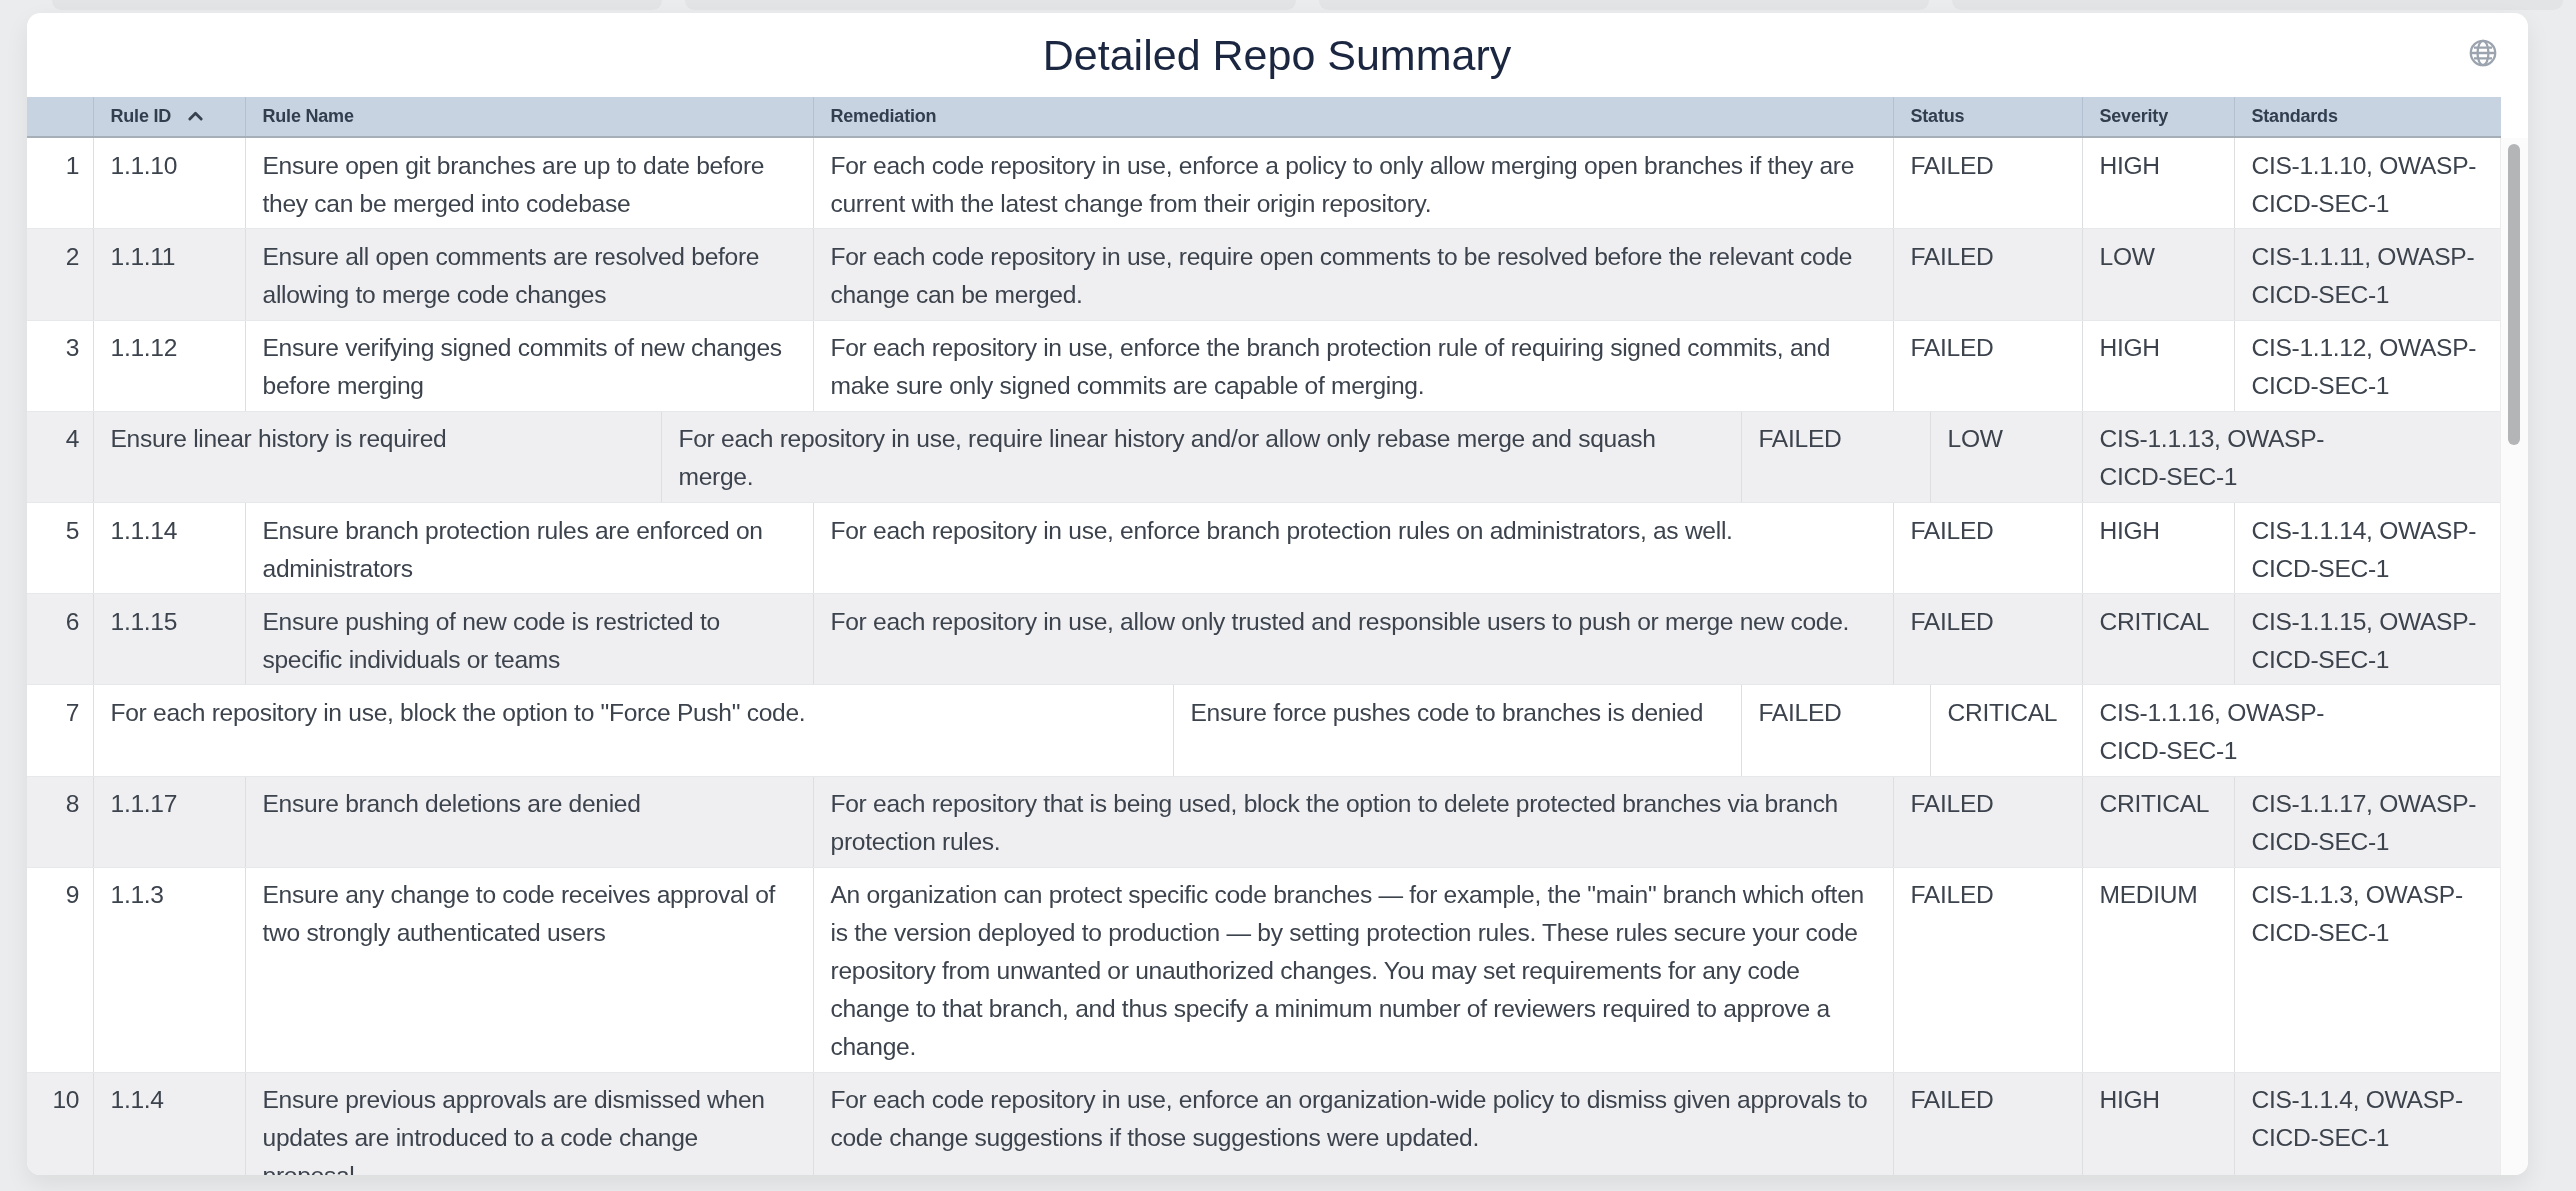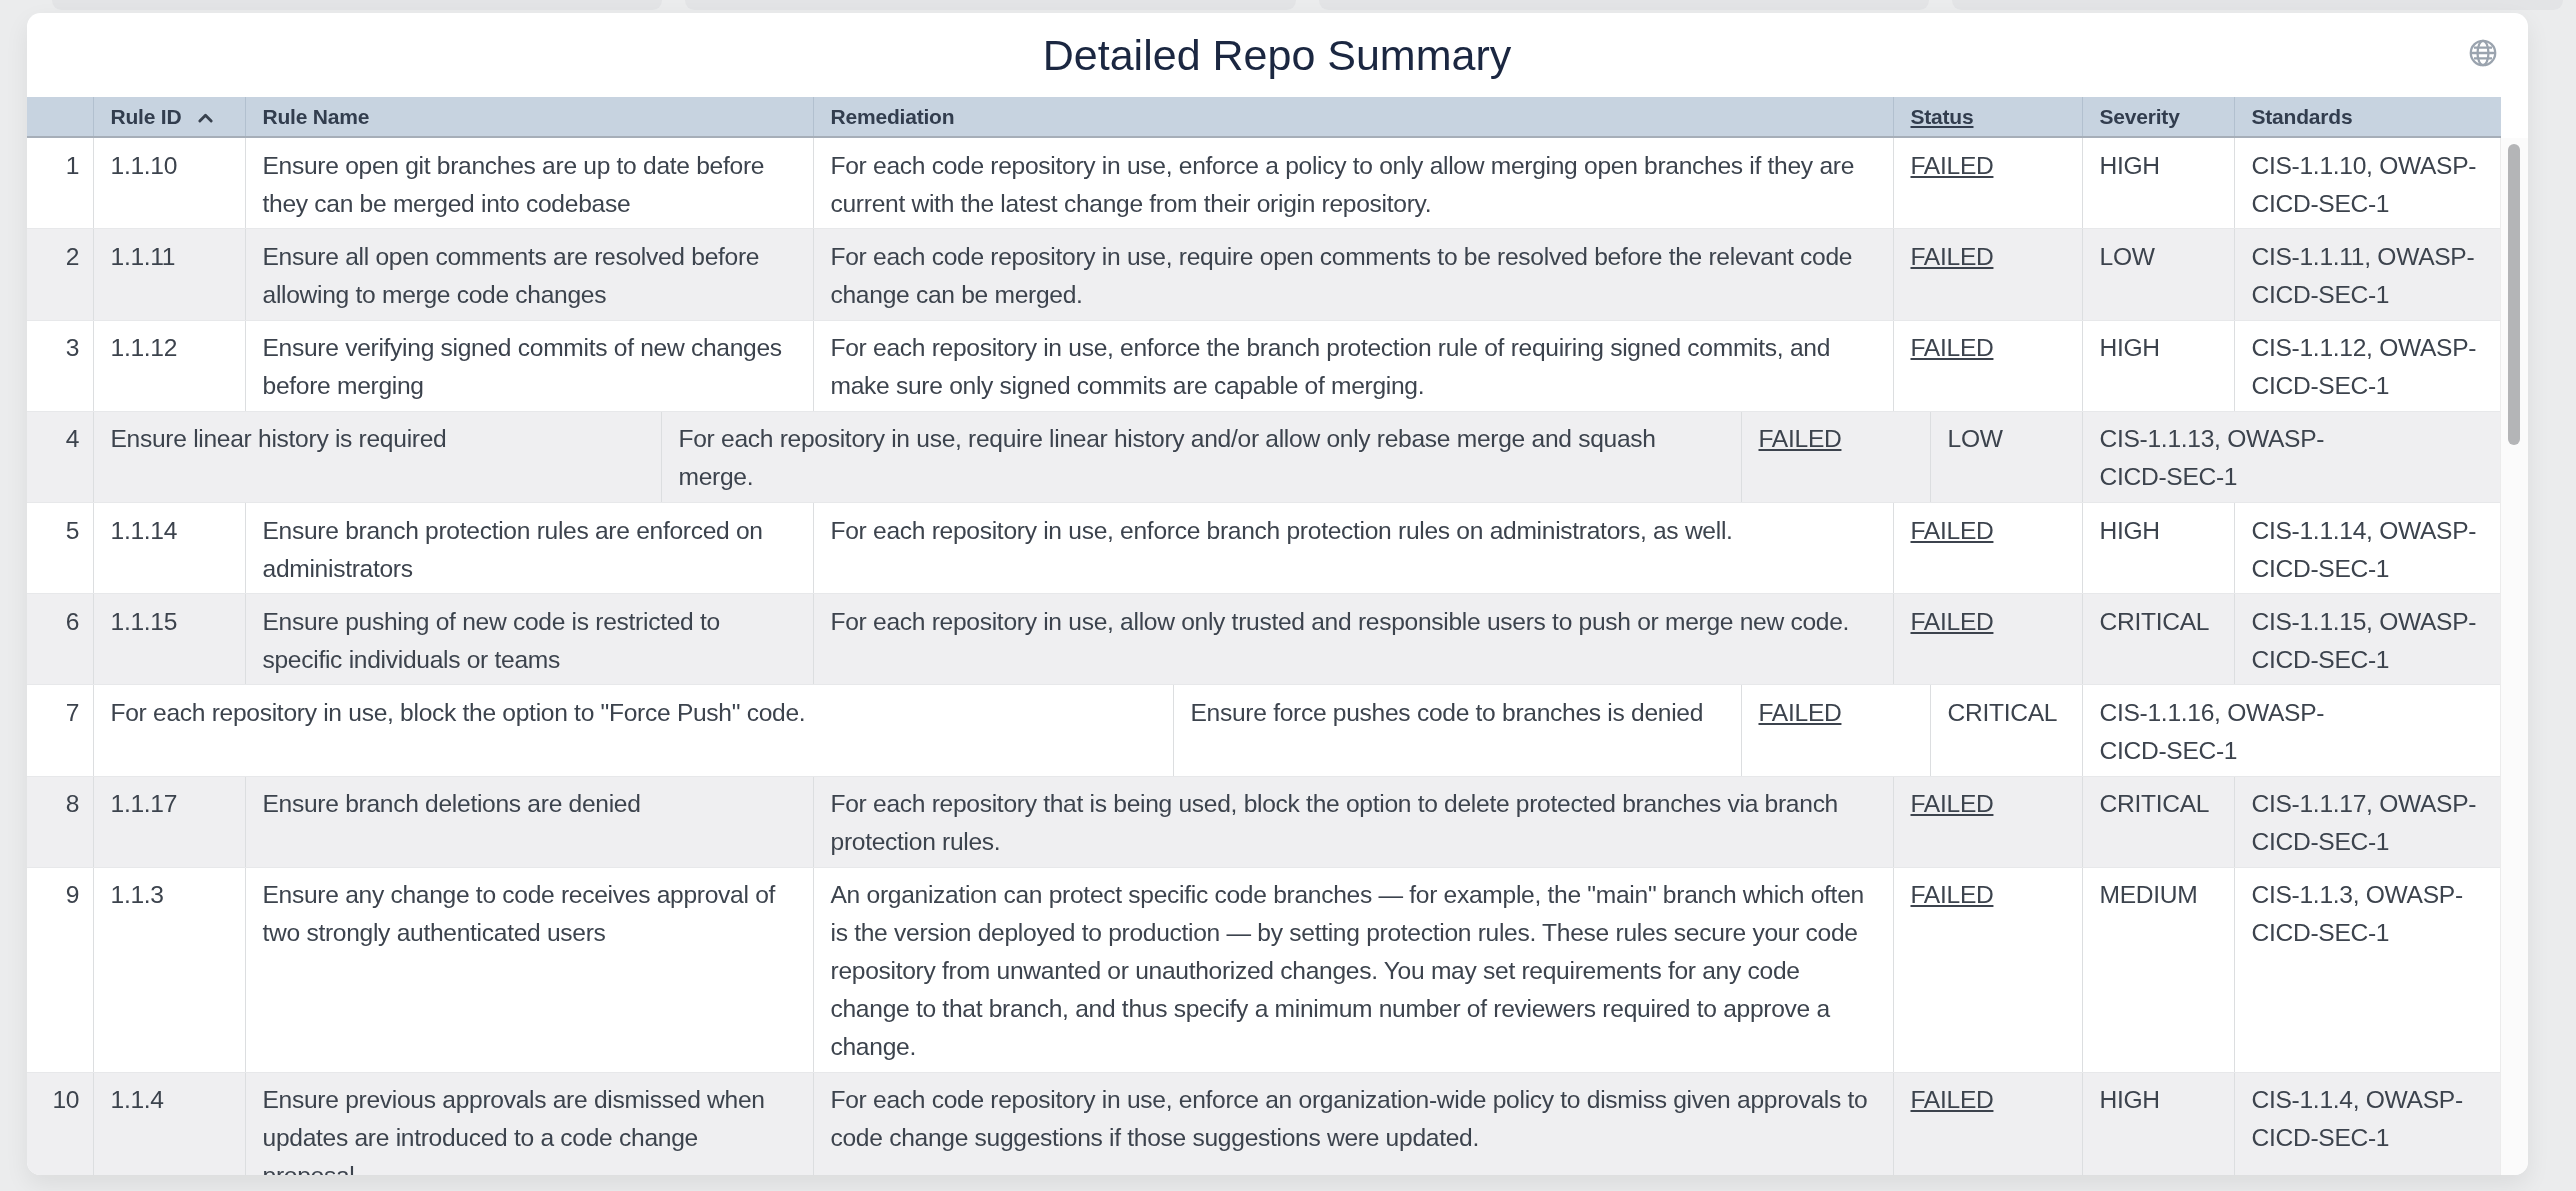--- a/index.html
+++ b/index.html
@@ -20,38 +20,38 @@
   }
   .title-bar{height:84px;display:flex;align-items:center;justify-content:center;position:relative;}
   .title{font-size:43px;font-weight:500;color:#1b2741;}
   .globe-btn{position:absolute;top:24px;right:29px;width:32px;height:32px;cursor:pointer;background:none;border:none;padding:0;}
 
   
   .thead{display:flex;height:41px;background:#c7d3e0;border-bottom:2.8px solid #a6aeb8;box-sizing:border-box;width:2474px;}
   .hcell{
     display:flex;align-items:center;gap:15px;
     padding:0 0 0 17px;box-sizing:border-box;flex-shrink:0;
-    font-size:21px;font-weight:bold;color:#323d4e;letter-spacing:-0.2px;
+    font-size:18px;font-weight:bold;color:#323d4e;letter-spacing:-0.2px;
     border-right:1.9px solid #b2c0cf;
   }
   .hcell.sortable{cursor:pointer;}
   .hcell:last-child{border-right:none;}
   .tbody{width:2474px;}
   .trow{display:flex;min-height:81px;border-bottom:0.9px solid #e7e8ea;background:#ffffff;}
   .trow:nth-child(even){background:#efeff1;}
   .cell{
     padding:8.5px 17px 5.7px 17px;box-sizing:border-box;flex-shrink:0;
     font-size:24.6px;line-height:38px;color:#3c434d;letter-spacing:-0.3px;
     border-right:1.9px solid #dcdee0;
   }
   .col-num{width:67px;text-align:right;padding-left:5.7px;padding-right:13.3px;}
   .col-rule_id{width:152px;}
   .col-rule_name{width:568px;}
   .col-remediation{width:1080px;}
-  .col-status{width:189px;text-decoration:underline;}
+  .col-status{width:189px;}
   .col-severity{width:152px;}
   .col-standards{width:280px;white-space:pre-line;border-right:none;}
 
   
   .vscroll{position:absolute;top:125px;right:0;width:27.5px;bottom:0;background:#fbfbfb;border-left:1.9px solid #ececec;box-sizing:border-box;}
   .vthumb{position:absolute;top:131px;left:2481px;width:12.3px;height:301px;border-radius:6.6px;background:#b4b5b7;cursor:pointer;}
 </style>
 </head>
 <body>
 

